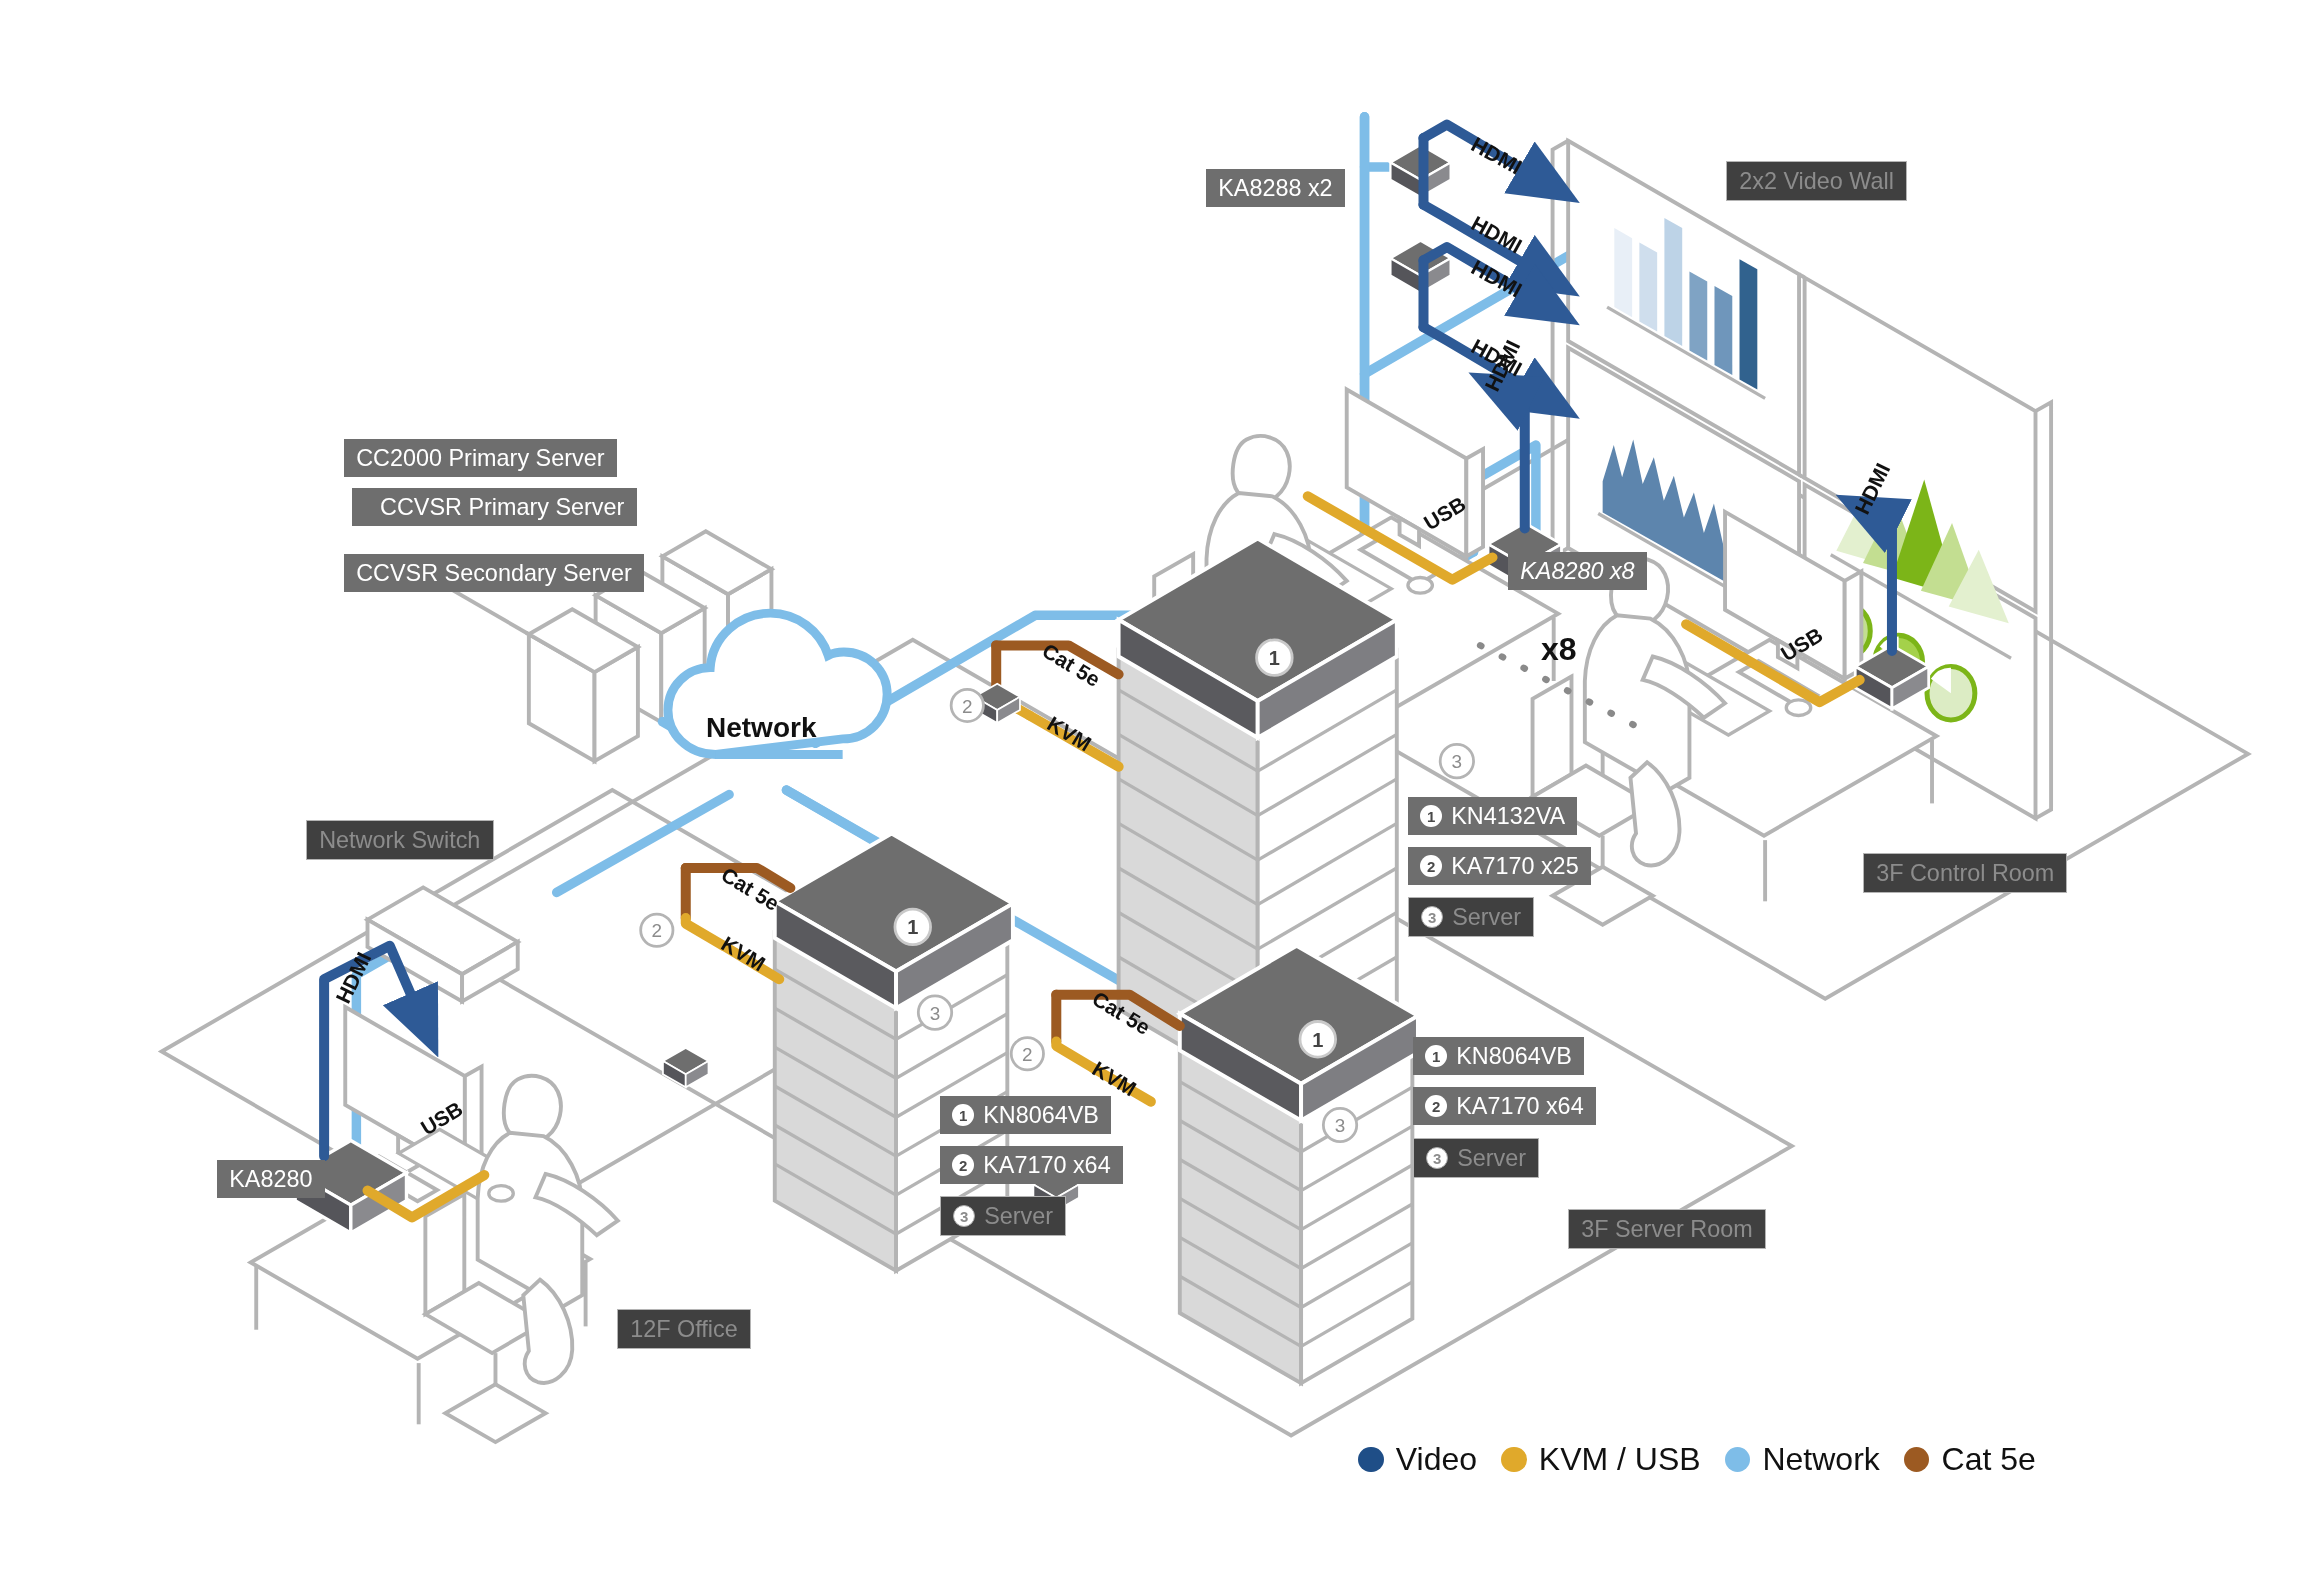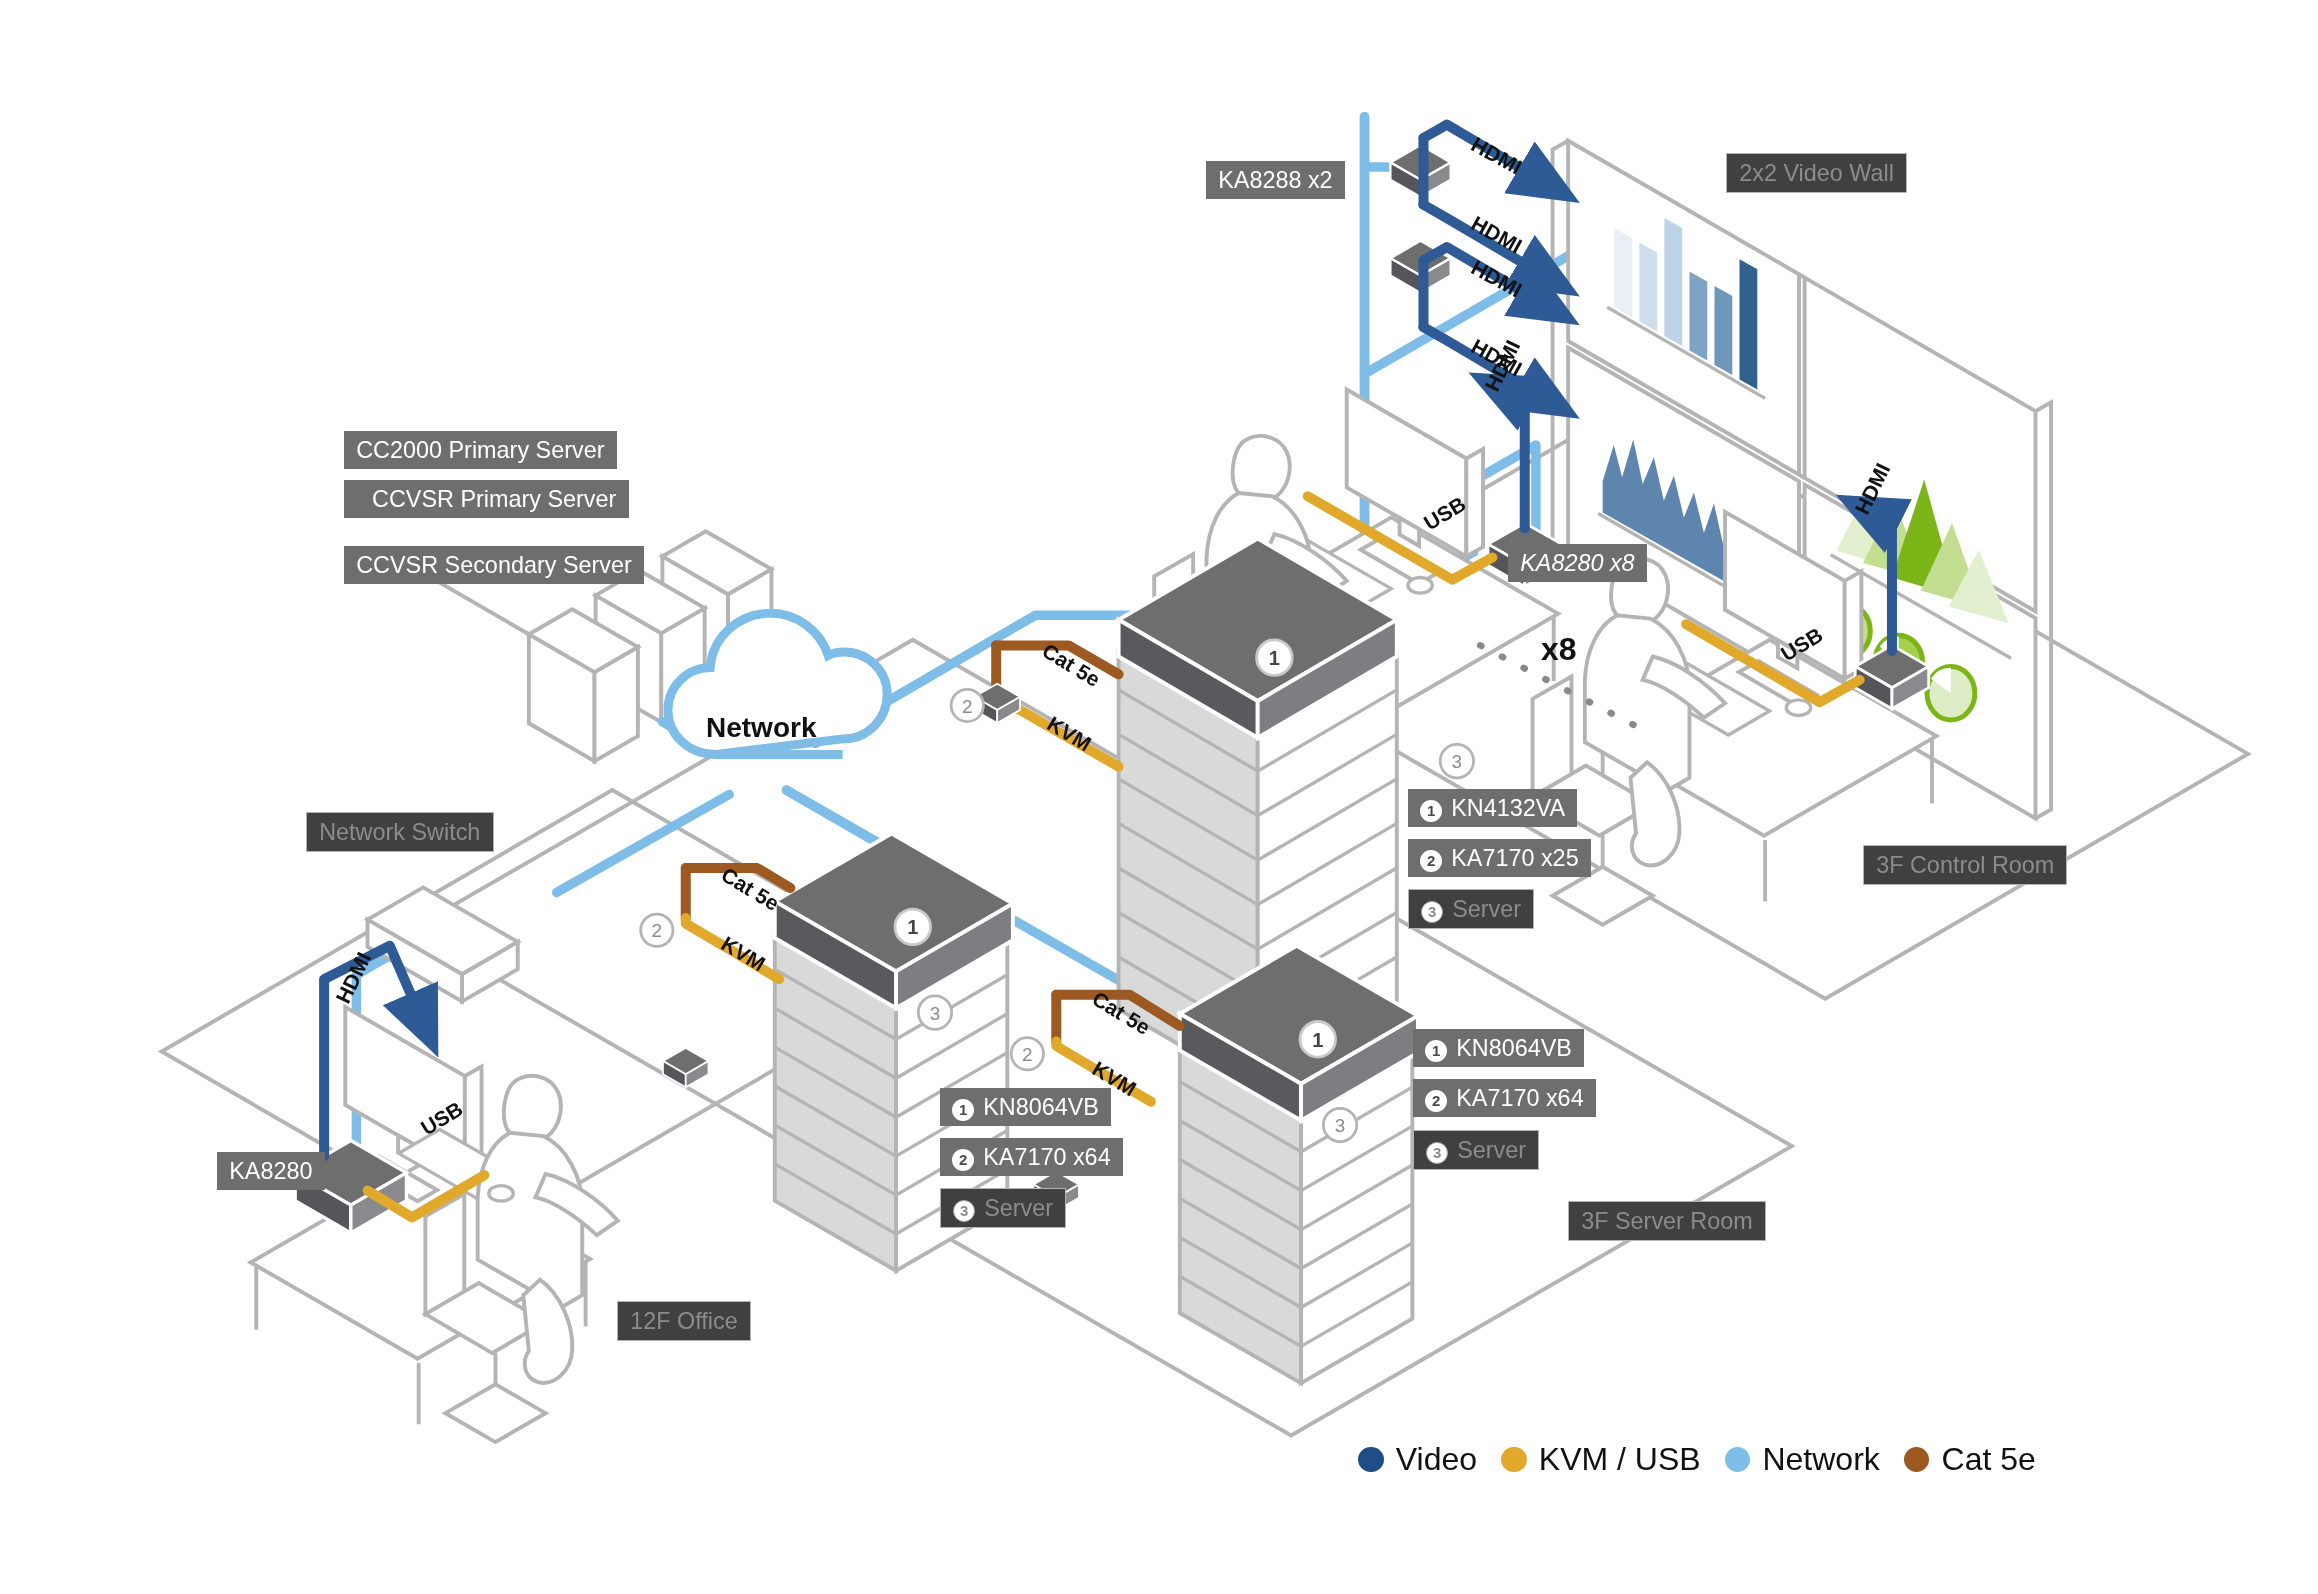--- a/index.html
+++ b/index.html
@@ -2,22 +2,22 @@
 <html style="font-size:9px"><head>
 <meta charset="utf-8">
 <style>
   html,body{margin:0;padding:0;background:#fff;}
   body{width:2319px;height:1594px;position:relative;overflow:hidden;
        font-family:"Liberation Sans",sans-serif;}
   #stage{position:absolute;left:0;top:0;width:2319px;height:1594px;}
   svg.layer{position:absolute;left:0;top:0;width:2319px;height:1594px;overflow:visible;}
 
   
-  .chip{position:absolute;display:flex;align-items:flex-end;gap:9px;
-        box-sizing:border-box;white-space:nowrap;}
+  .chip{position:absolute;display:flex;align-items:center;gap:9px;
+        box-sizing:border-box;white-space:nowrap;margin-top:8px;}
   .chip.dark{background:#6e6e6e;color:#fff;padding:5.6px 12.2px;font-size:23.4px;}
   .chip.outline{background:#404040;color:#8c8c8c;padding:5.6px 12.2px;font-size:23.4px;
                 border:1.7px solid #b4b4b4;}
   .chip .num{display:inline-flex;align-items:center;justify-content:center;
              width:22px;height:22px;border-radius:50%;font-size:15px;flex:0 0 auto;}
   .chip.dark .num{background:#fff;color:#4a4a4a;font-weight:bold;}
   .chip.outline .num{background:#fff;color:#8c8c8c;border:1.7px solid #a8a8a8;
                      box-sizing:border-box;font-weight:bold;}
 
   .cablelabel{position:absolute;font-size:21px;font-weight:bold;color:#111;
@@ -389,21 +389,21 @@
       <path d="M1965,1920 L2068,1980" stroke="#e0a92b" stroke-width="18" fill="none" stroke-linecap="round"></path>
       <use href="#smallbox" x="1898" y="1848" transform="scale(0.62) translate(1163,1548)"></use>
       <circle cx="1846" cy="1894" r="29" fill="#fff" stroke="#b4b4b4" stroke-width="5"></circle>
       <text x="1846" y="1907" font-size="34" text-anchor="middle" fill="#8c8c8c" font-family="Liberation Sans, sans-serif">2</text>
     </g>
   </svg>
 
   <div class="chip dark" style="left:344px;top:431px;">
     <span>CC2000 Primary Server</span>
   </div>
-  <div class="chip dark" style="left:344px;top:480px;padding-left:28px;">
+  <div class="chip dark" style="left:352px;top:480px;padding-left:28px;">
     <span>CCVSR Primary Server</span>
   </div>
   <div class="chip dark" style="left:344px;top:546px;">
     <span>CCVSR Secondary Server</span>
   </div>
 
   <div class="cloudtext" style="left:706px;top:712px;">Network</div>
 
   <div class="chip outline" style="left:306px;top:812px;">
     <span>Network Switch</span>

